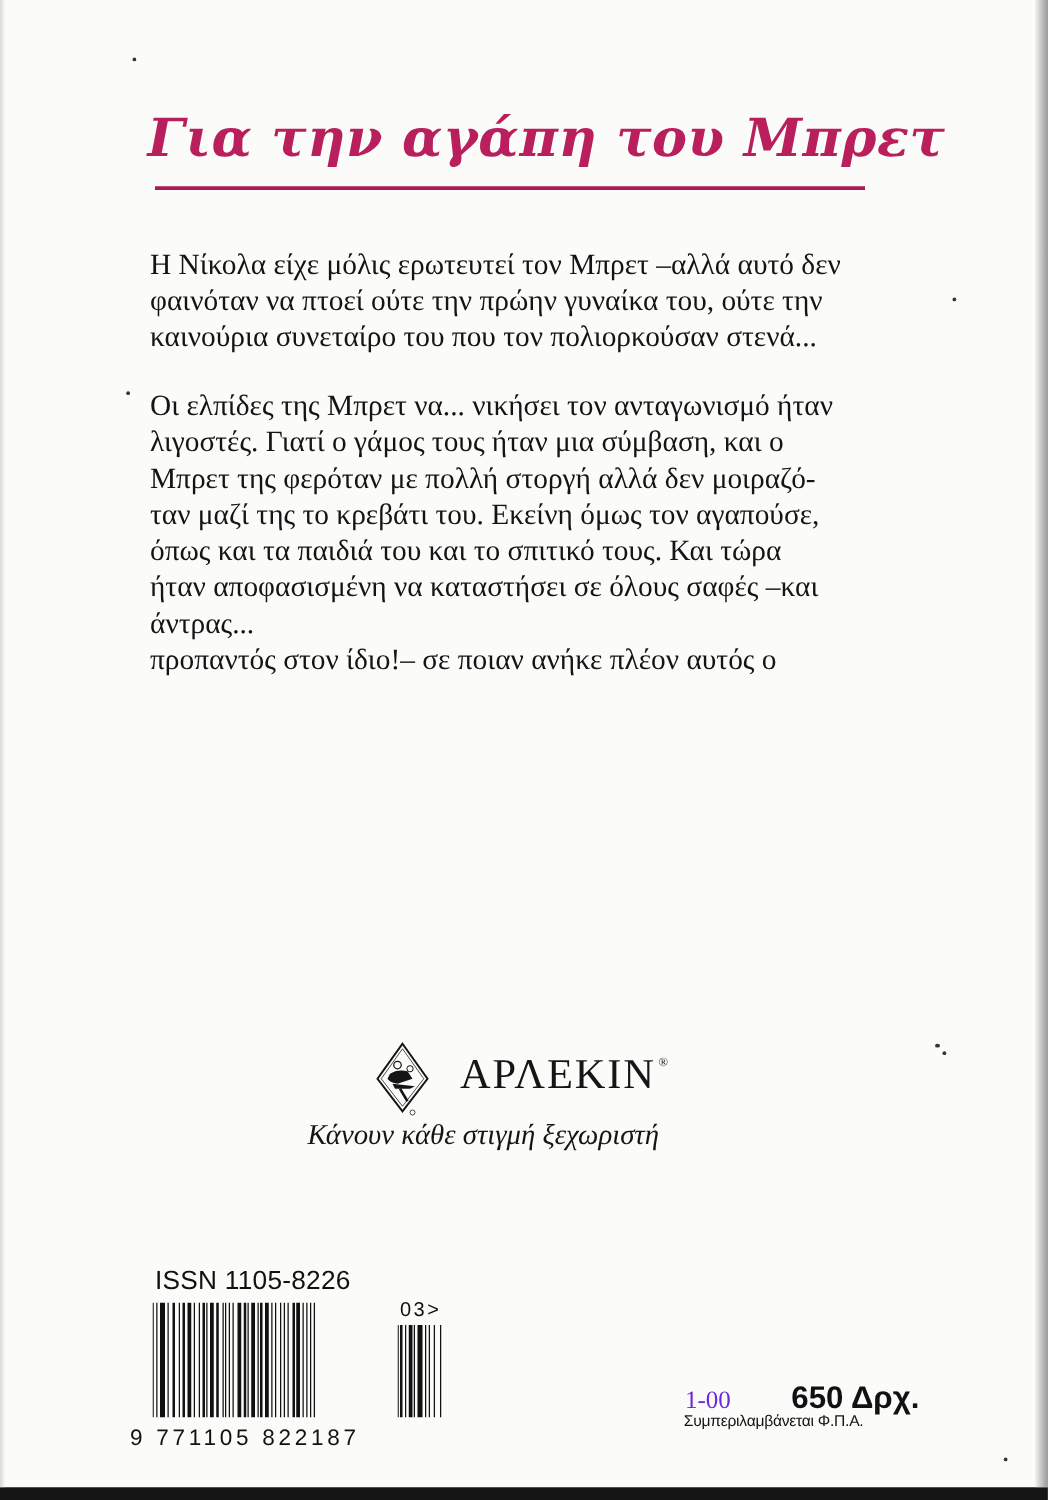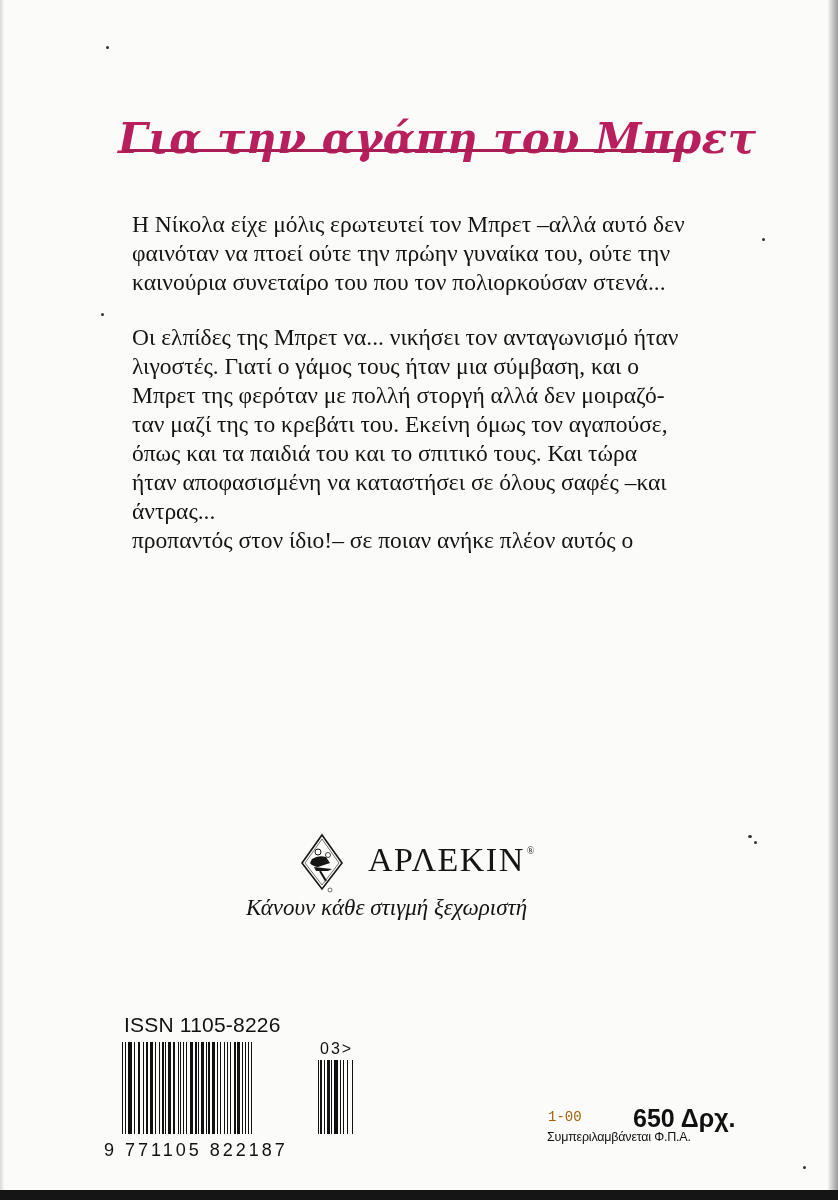--- a/index.html
+++ b/index.html
@@ -48,41 +48,40 @@
       top: 86px;
       width: 580px;
       text-align: center;
       font-family: "DejaVu Serif", "Liberation Serif", serif;
       font-style: italic;
       font-weight: bold;
       font-size: 42px;
       color: #b81f5c;
       letter-spacing: 0.5px;
       white-space: nowrap;
-      margin-top: 28px;
     }
     .title-rule {
       position: absolute;
       left: 124px;
       top: 149px;
       width: 568px;
       height: 3px;
       background: #a81e54;
     }
     .blurb {
       position: absolute;
       left: 116px;
       width: 600px;
       font-family: "Liberation Serif", "DejaVu Serif", serif;
       font-size: 23.5px;
       line-height: 29px;
       color: #141414;
       text-align: justify;
     }
-    .blurb p { margin: 16px; }
+    .blurb p { margin: 4px; }
     .blurb .line { display: block; white-space: nowrap; }
     #para1 { top: 194px; }
     #para2 { top: 307px; }
 
     .logo-row {
       position: absolute;
       left: 300px;
       top: 833px;
       height: 60px;
       display: flex;
@@ -159,23 +158,23 @@
       font-size: 18px;
       color: #111;
       letter-spacing: 3px;
       white-space: nowrap;
       text-align: right;
     }
     .price-code {
       position: absolute;
       left: 548px;
       top: 1109px;
-      font-family: Liberation Mono, monospace;
-      font-size: 14px;
-      color: #a16207;
+      font-family: Liberation Serif, serif;
+      font-size: 20px;
+      color: #6d28d9;
     }
     .price {
       position: absolute;
       left: 633px;
       top: 1104px;
       font-family: "Liberation Sans", "DejaVu Sans", sans-serif;
       font-weight: bold;
       font-size: 25px;
       color: #111;
     }

